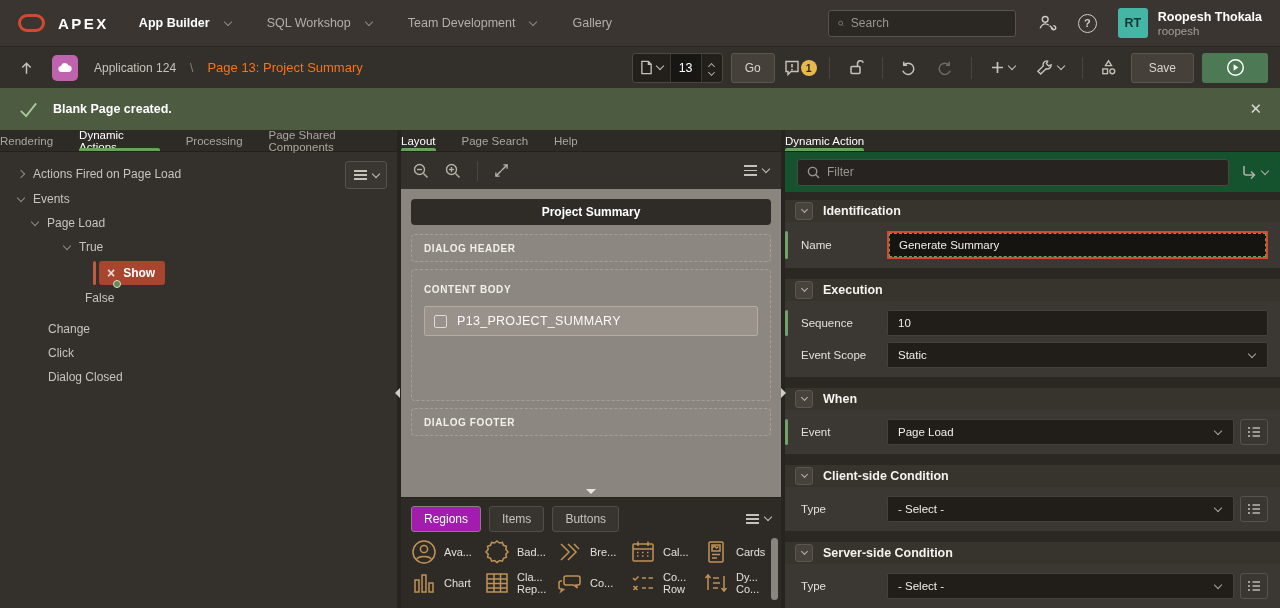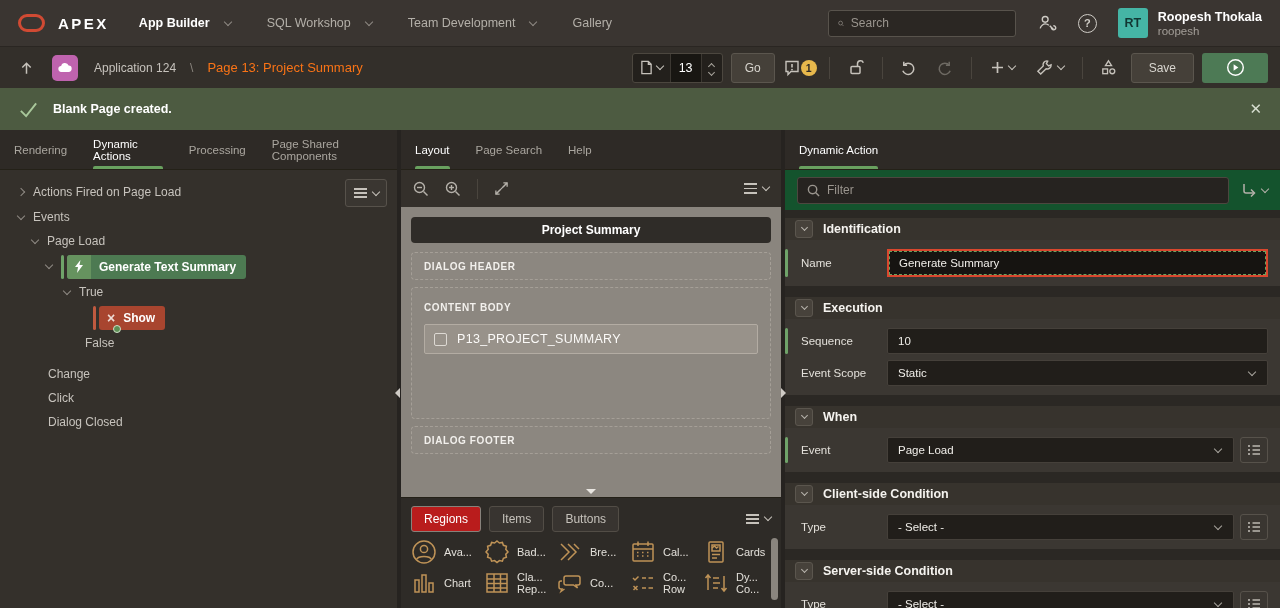--- a/index.html
+++ b/index.html
@@ -71,22 +71,22 @@
     display:flex; align-items:center; justify-content:center; cursor:pointer; }
 
   
   .msg-bar { height:42px; background:#4d5b41; display:flex; align-items:center;
     padding:0 18px; flex:none; }
   .msg-text { color:#fff; font-size:12.5px; font-weight:bold; margin-left:14px; }
   .msg-close { margin-left:auto; color:#d7ded0; font-size:15px; cursor:pointer; }
 
   
   .main { flex:1; display:flex; min-height:0; }
-  .tabbar { height:40px; background:#2e2a26; border-bottom:1px solid #242118;
-    display:flex; align-items:stretch; padding:0 14px; gap:26px; flex:none; }
+  .tabbar { height:22px; background:#2e2a26; border-bottom:1px solid #242118;
+    display:flex; align-items:stretch; padding:0 0; gap:26px; flex:none; }
   .tab { display:flex; align-items:center; font-size:11.5px; color:#aaa69f;
     position:relative; cursor:pointer; }
   .tab.active { color:#fff; }
   .tab.active::after { content:""; position:absolute; left:0; right:0; bottom:0;
     height:3px; background:#69a15f; border-radius:2px 2px 0 0; }
 
   
   .left-panel { width:397px; flex:none; display:flex; flex-direction:column; background:#34302b; }
   .tree { flex:1; position:relative; padding-top:9px; color:#c7c3bd; font-size:12px; }
   .tree-row { height:24px; display:flex; align-items:center; gap:9px; cursor:pointer; }
@@ -140,21 +140,21 @@
   .canvas-item span { color:#fbfaf8; font-size:12.5px; letter-spacing:.3px; }
   .canvas-handle { position:absolute; bottom:3px; left:50%; margin-left:-5px; width:0; height:0;
     border-left:5px solid transparent; border-right:5px solid transparent;
     border-top:5px solid #e8e5e0; }
   .gallery { height:111px; background:#2e2b27; border-top:1px solid #242118;
     position:relative; flex:none; padding:8px 10px 0; }
   .gal-tabs { display:flex; gap:8px; align-items:center; }
   .gal-tab { height:26px; padding:0 12px; border-radius:3px; font-size:12px;
     display:flex; align-items:center; cursor:pointer; background:#383430;
     border:1px solid #524d46; color:#c6c2bb; }
-  .gal-tab.active { background:#b91c1c; border-color:#87827b; color:#fff; }
+  .gal-tab.active { background:#a21caf; border-color:#87827b; color:#fff; }
   .gal-menu { margin-left:auto; display:flex; align-items:center; gap:6px; color:#c6c2bb; cursor:pointer; }
   .gal-grid { margin-top:7px; display:grid; grid-template-columns:repeat(5,73px);
     row-gap:5px; }
   .gal-cell { display:flex; align-items:center; gap:7px; cursor:pointer; }
   .gal-cell svg { flex:none; }
   .gal-lbl { color:#e3e0da; font-size:11px; line-height:12px; display:flex; flex-direction:column; }
   .gal-scroll { position:absolute; right:3px; top:40px; width:7px; height:62px;
     background:#8a857e; border-radius:4px; cursor:pointer; }
 
   
@@ -366,34 +366,20 @@
           <span>Actions Fired on Page Load</span>
         </div>
         <div class="tree-row" style="padding-left:18px">
           <span class="chev down"></span>
           <span>Events</span>
         </div>
         <div class="tree-row" style="padding-left:32px">
           <span class="chev down"></span>
           <span>Page Load</span>
         </div>
-        <div class="tree-row" style="padding-left:46px; height:27px">
-          <span class="chev down"></span>
-          <span class="node node-green">
-            <span class="nbar" style="background:#6fa369"></span>
-            <span class="nbody">
-              <span class="nicon">
-                <svg width="11" height="13" viewBox="0 0 11 13">
-                    <path d="M6.5 0L1 7h3l-1 6 6-8H5.5z" fill="#fff"></path>
-                  </svg>
-              </span>
-              <span class="node-label">Generate Text Summary</span>
-            </span>
-          </span>
-        </div>
         <div class="tree-row" style="padding-left:64px">
           <span class="chev down"></span>
           <span>True</span>
         </div>
         <div class="tree-row" style="padding-left:93px; height:27px">
           <span class="node node-red">
             <span class="nbar" style="background:#c05a40"></span>
             <span class="nbody">
               <span class="x-glyph">×</span>
               <span class="status-dot"></span>

